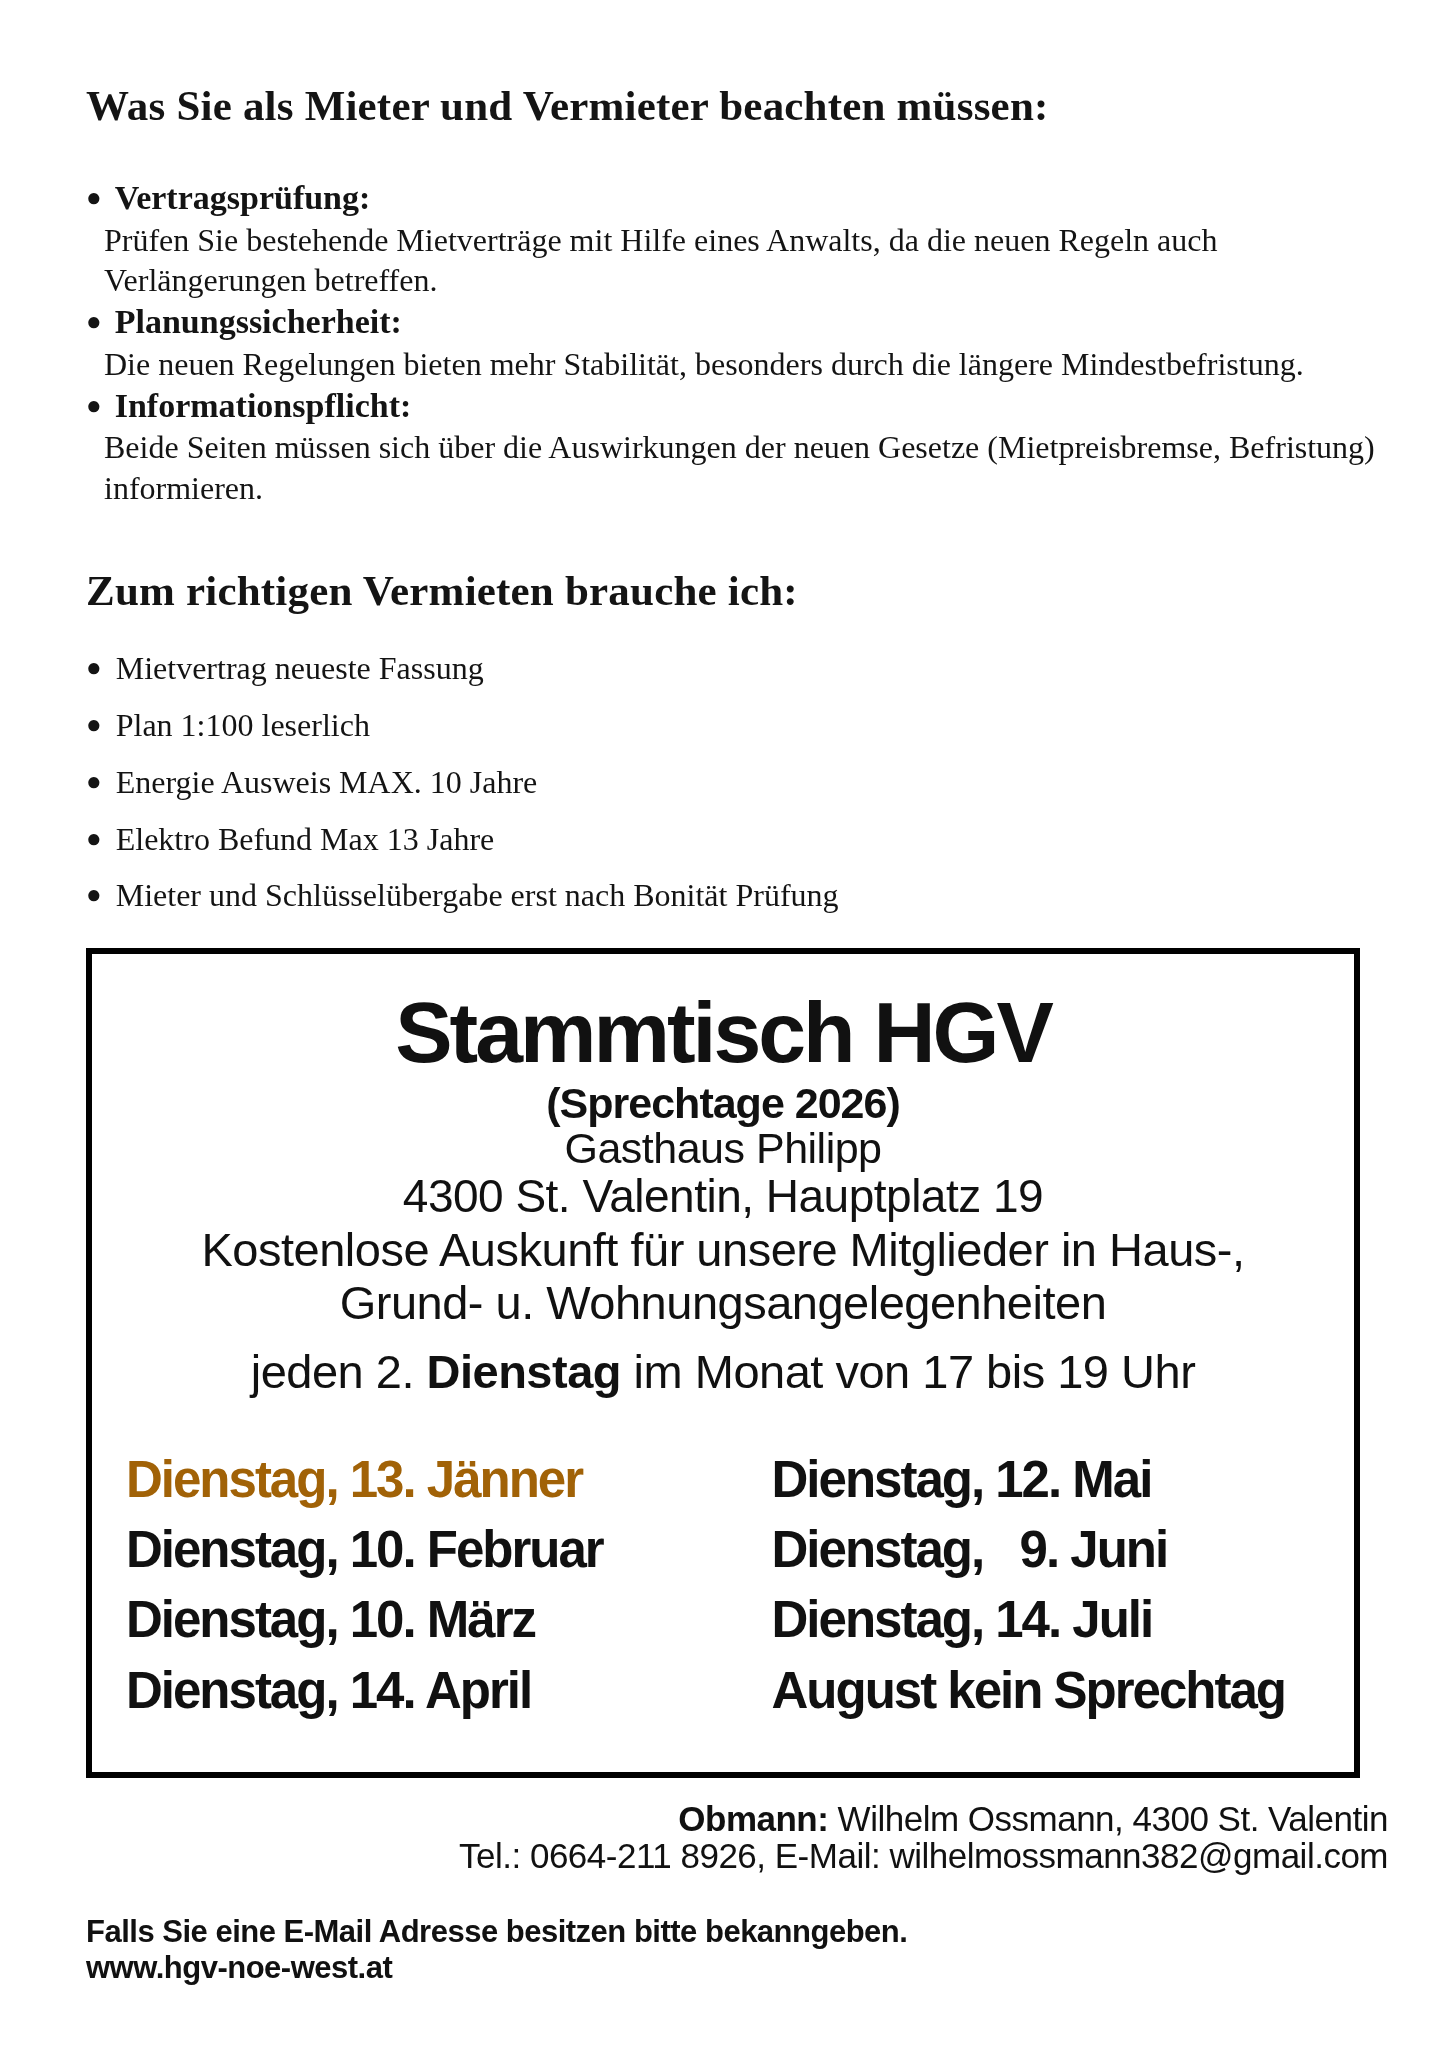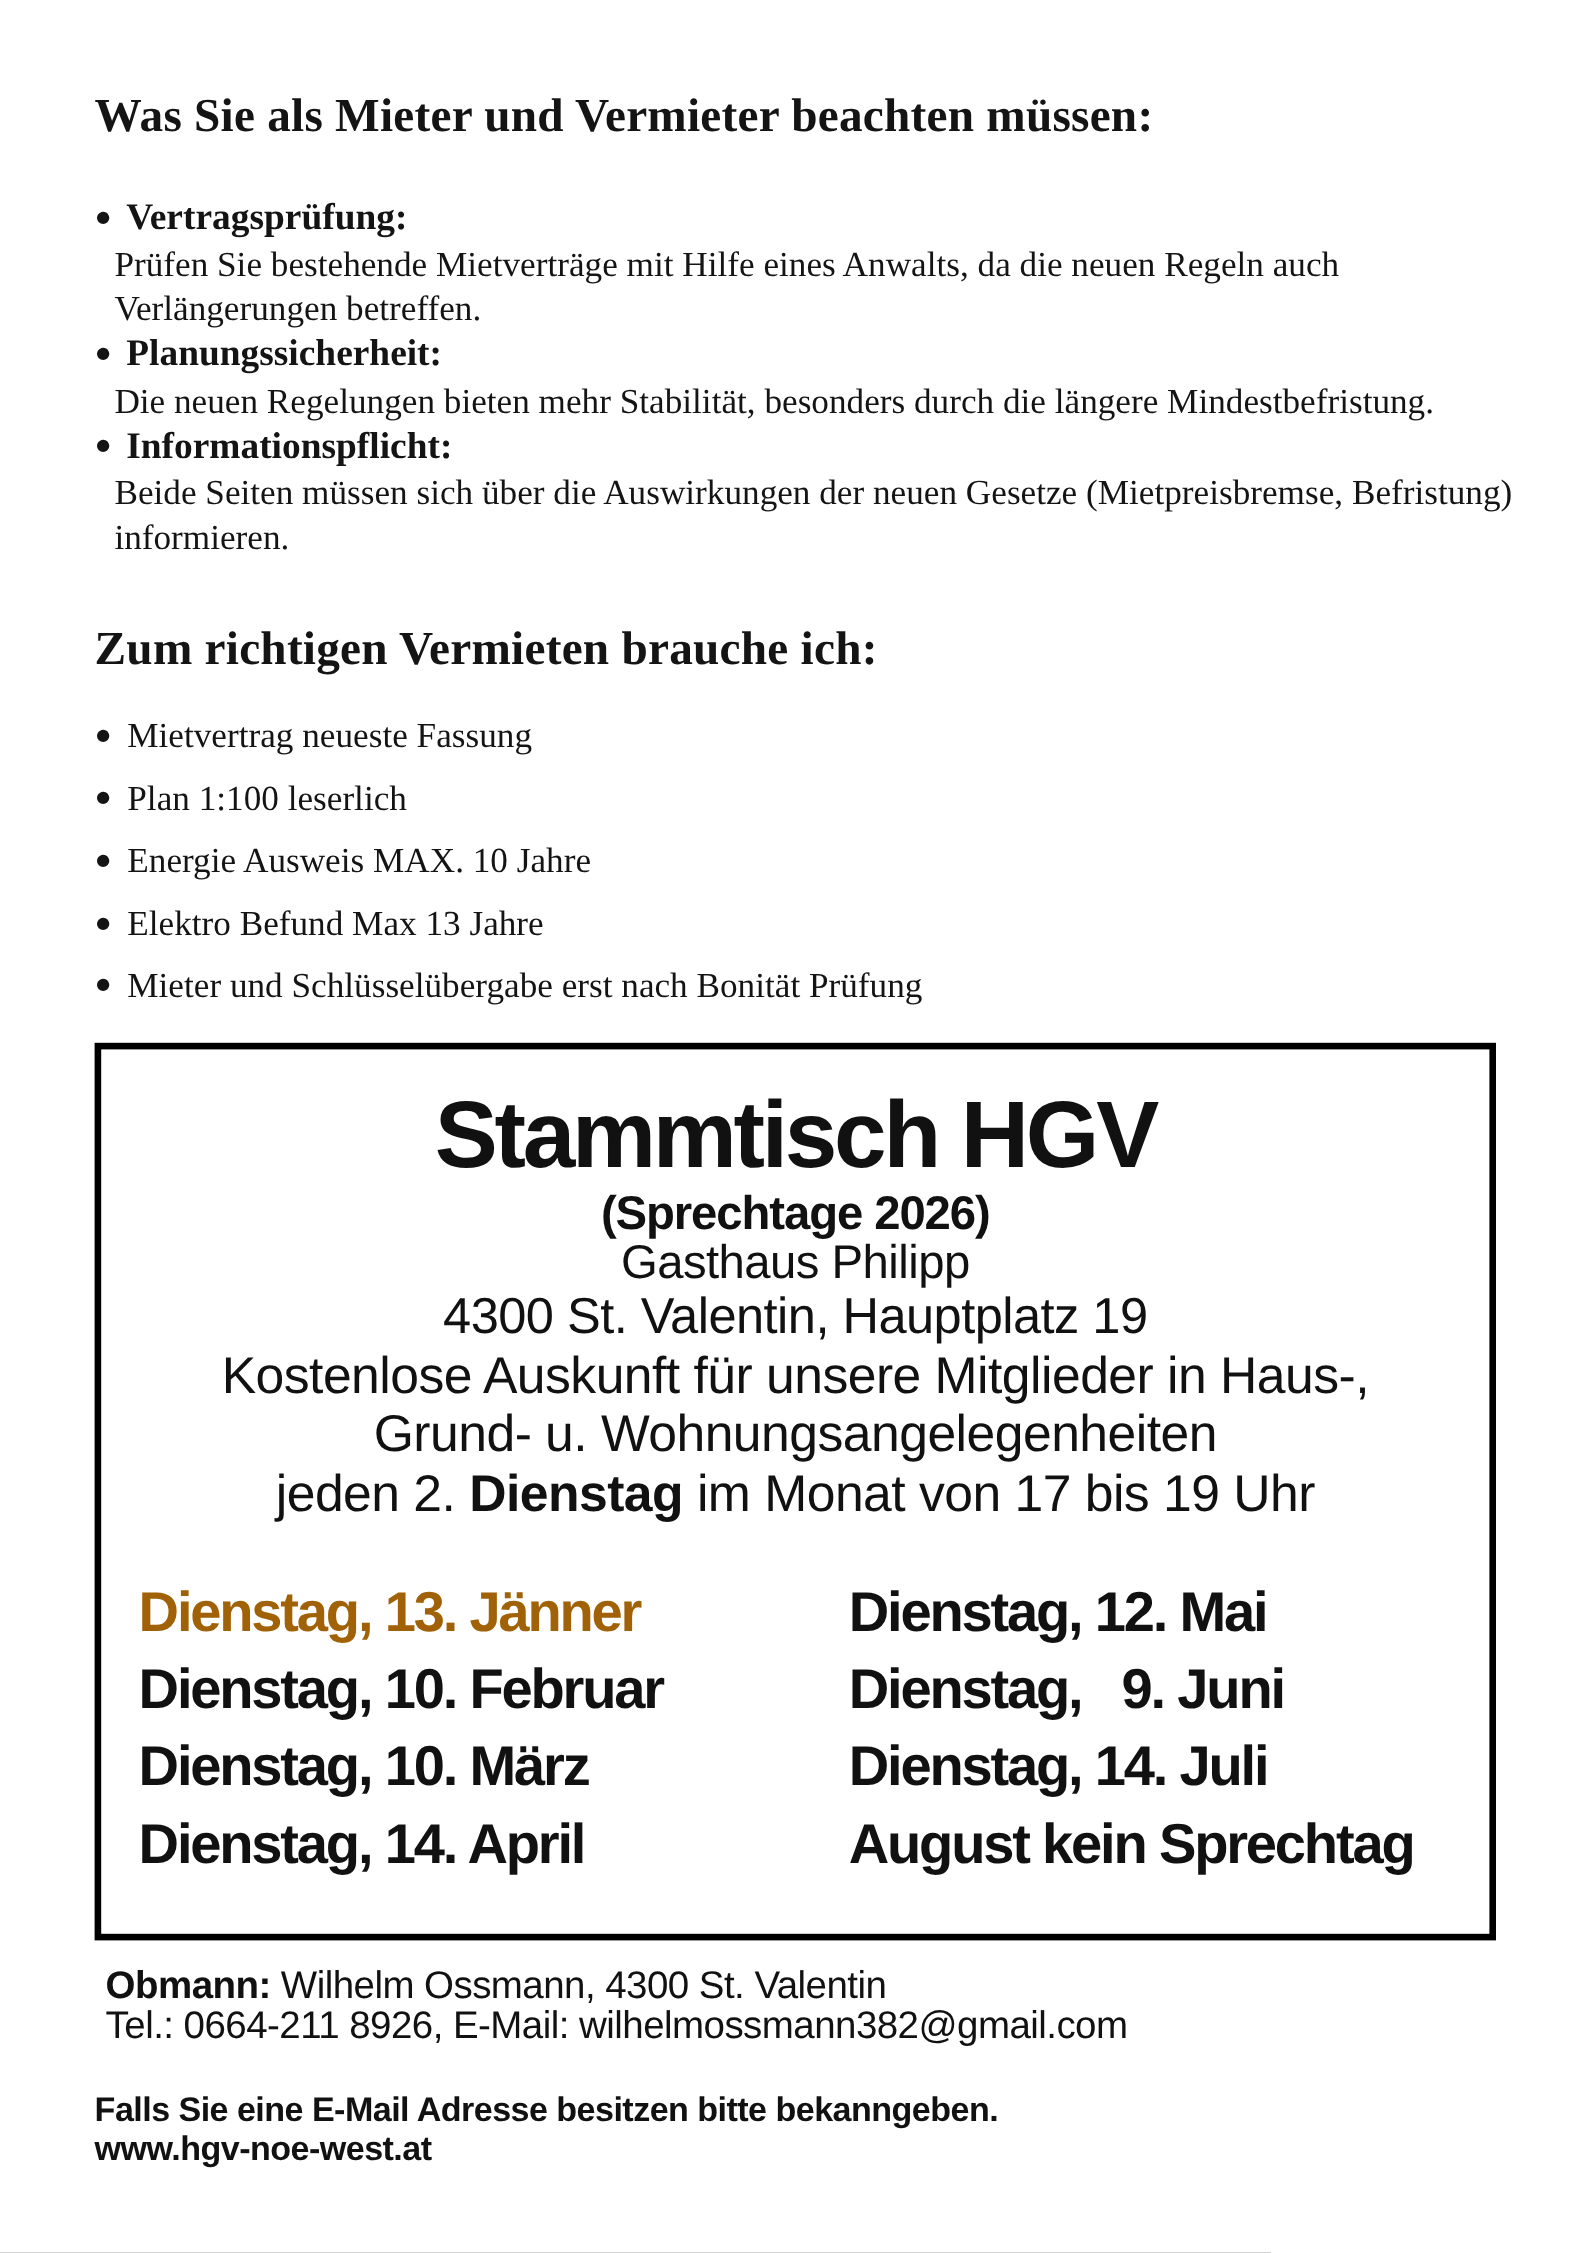--- a/index.html
+++ b/index.html
@@ -84,21 +84,21 @@
   .box-subtitle { font-size: 43px; font-weight: bold; letter-spacing: -1px; line-height: 1.0; }
   .box-venue    { font-size: 43px; line-height: 1.08; letter-spacing: -0.5px; }
   .box-address  { font-size: 46px; line-height: 1.12; letter-spacing: -0.5px; }
   .box-info {
     font-size: 47px;
     line-height: 1.14;
     letter-spacing: -0.5px;
     max-width: 1190px;
     margin: 0 auto;
   }
-  .box-schedule { font-size: 47px; line-height: 1.12; letter-spacing: -0.5px; margin-top: 2px; }
+  .box-schedule { font-size: 47px; line-height: 1.12; letter-spacing: -0.5px; margin-top: 16px; }
   .schedule-bold { font-weight: bold; }
 
   .dates-grid {
     display: grid;
     grid-template-columns: 53% 47%;
     margin: 46px 0 0 24px;
     text-align: left;
   }
   .date-cell {
     font-size: 51px;
@@ -109,20 +109,21 @@
   }
 
   
   .contact-block {
     font-family: "Liberation Sans", "DejaVu Sans", sans-serif;
     margin: 22px 0 0 10px;
     font-size: 35px;
     line-height: 1.06;
     letter-spacing: -0.5px;
     color: #111;
+    text-align: right;
   }
   .contact-bold { font-weight: bold; }
   .footer-row {
     display: flex;
     justify-content: space-between;
     align-items: baseline;
     font-family: "Liberation Sans", "DejaVu Sans", sans-serif;
     font-weight: bold;
     font-size: 31px;
     letter-spacing: -0.5px;

